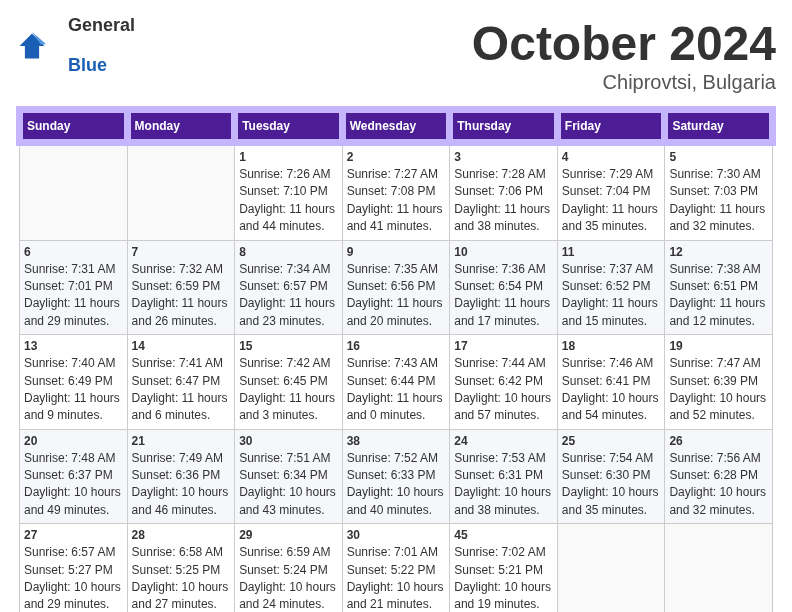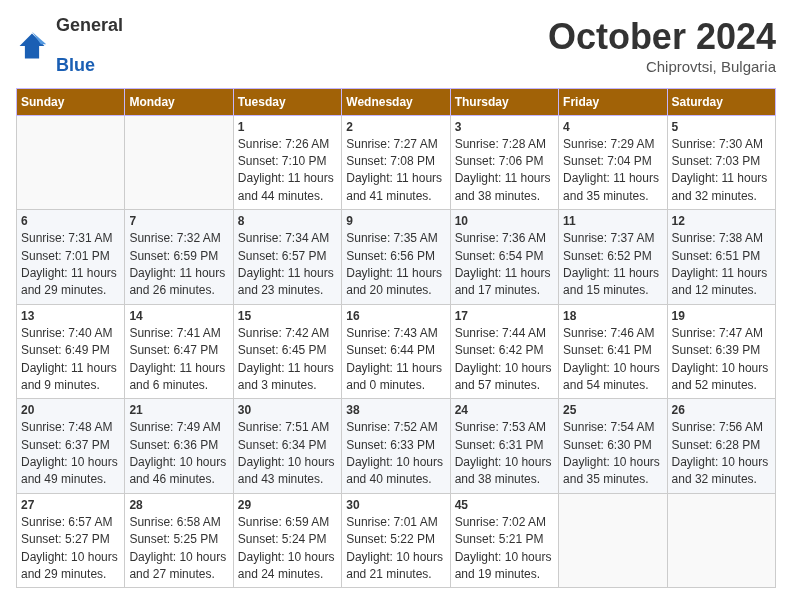--- a/index.html
+++ b/index.html
@@ -12,60 +12,60 @@
     }
     .header {
       display: flex;
       justify-content: space-between;
       align-items: flex-start;
       margin-bottom: 12px;
     }
     .logo {
       display: flex;
       align-items: center;
-      gap: 8px;
+      gap: 20px;
     }
     .logo-text {
       display: flex;
       flex-direction: column;
       font-size: 18px;
       font-weight: bold;
       line-height: 1.1;
     }
     .logo-general { color: #333; }
     .logo-blue { color: #1a5fb4; margin-top: 20px; }
     .logo-icon {
       width: 32px;
       height: 32px;
     }
     .title-block {
       text-align: right;
     }
     .month-title {
-      font-size: 36px;
+      font-size: 48px;
       font-weight: bold;
       color: #333;
     }
     .location {
-      font-size: 15px;
+      font-size: 20px;
       color: #555;
     }
     .calendar {
       width: 100%;
       border-collapse: collapse;
       font-size: 10.5px;
     }
     .calendar thead tr th {
-      background: #a16207;
+      background: #4c1d95;
       color: #fff;
       padding: 6px 4px;
       text-align: left;
       font-size: 12px;
       font-weight: bold;
-      border: 1px solid #c4b5fd;
+      border: 7px solid #c4b5fd;
     }
     .calendar tbody tr td {
       border: 1px solid #ccc;
       vertical-align: top;
       padding: 4px;
       width: calc(100%/7);
       min-height: 80px;
       height: 90px;
       background: #fff;
     }

